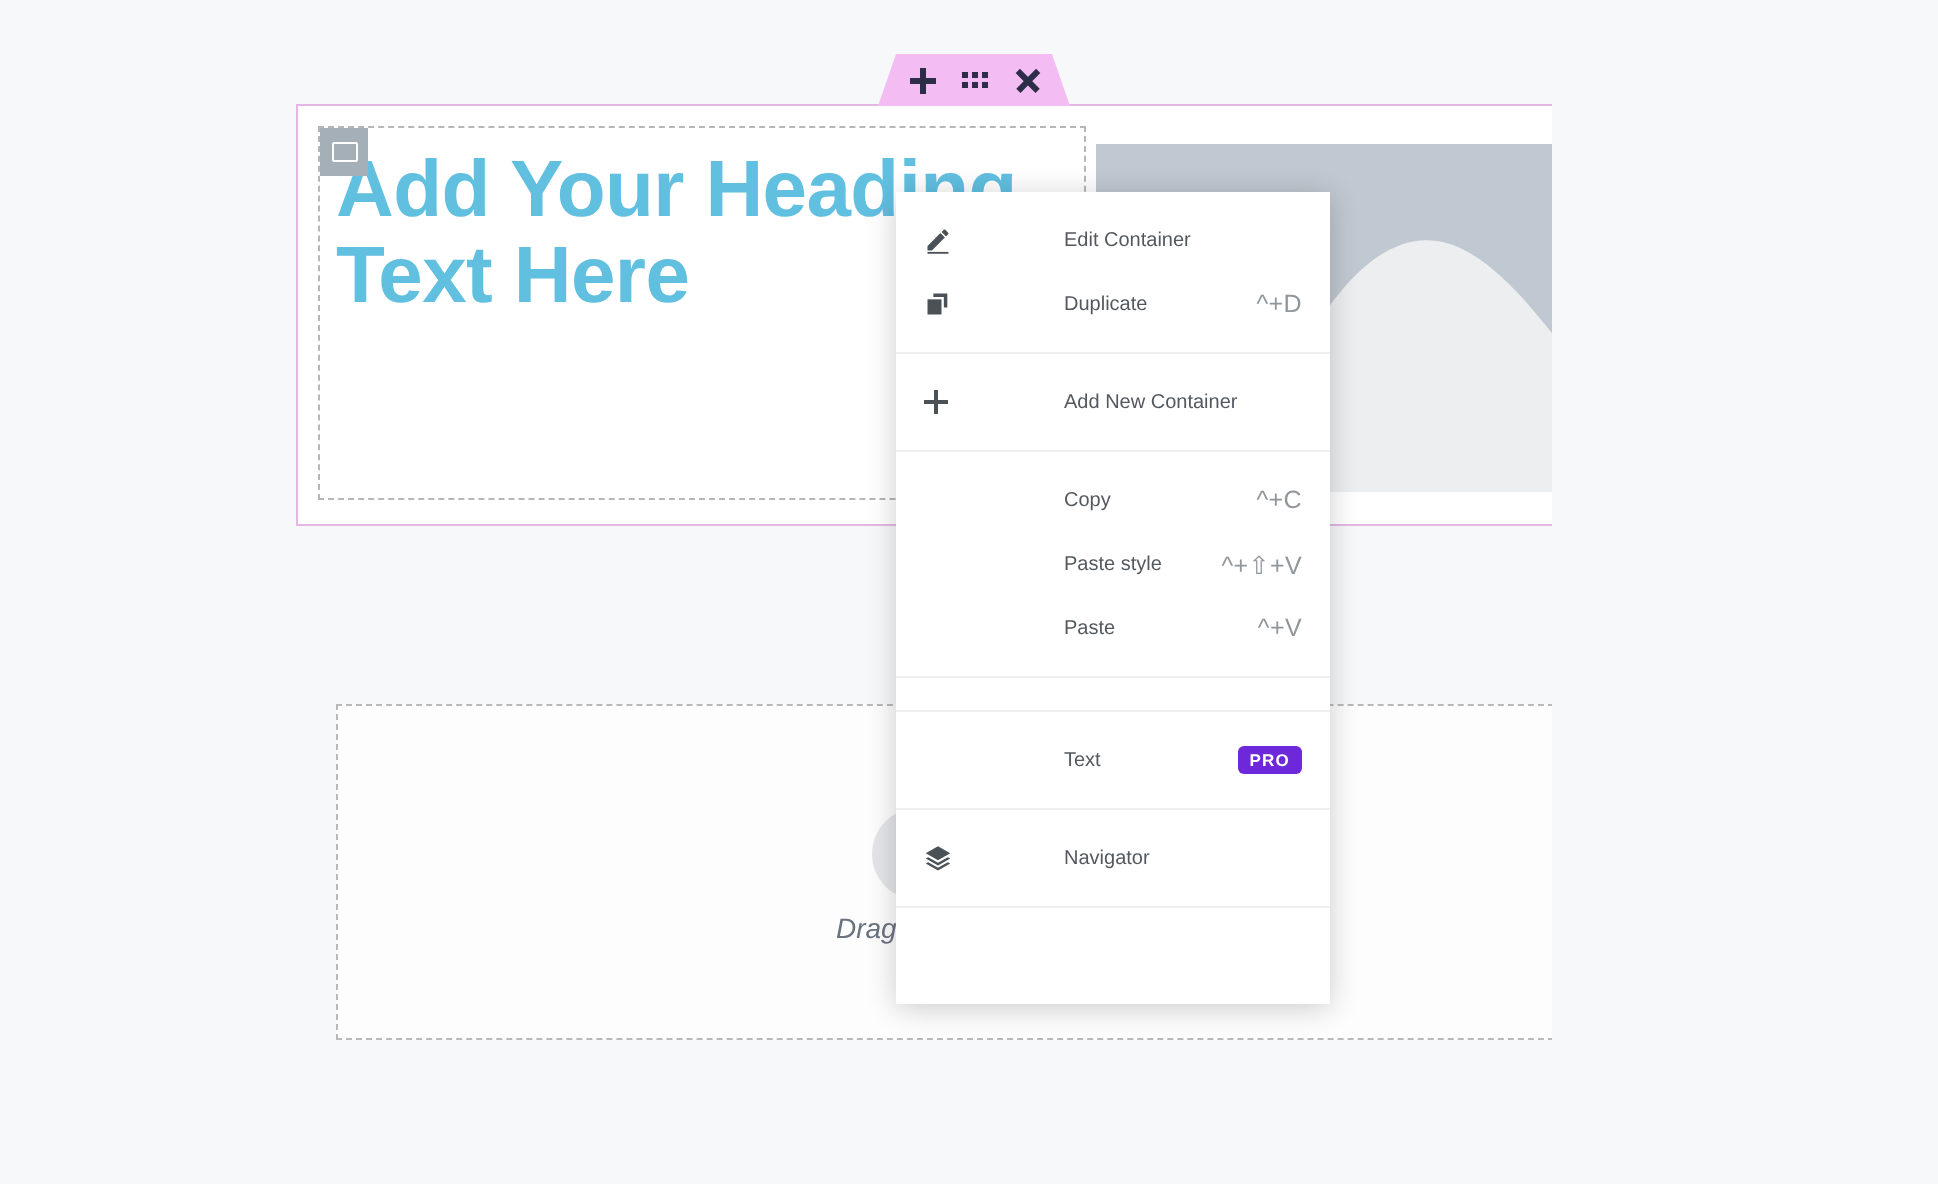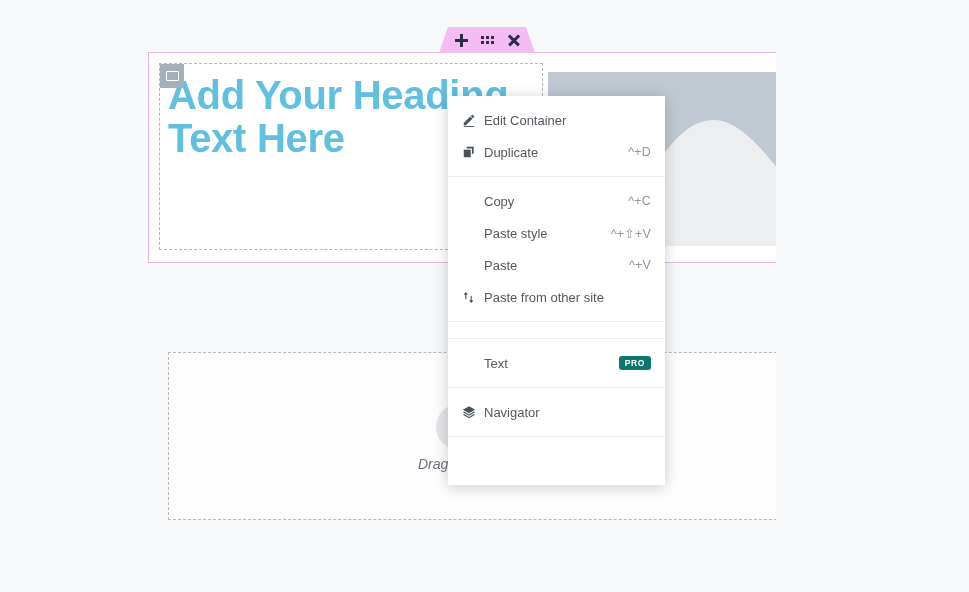--- a/index.html
+++ b/index.html
@@ -162,29 +162,29 @@
     padding: 0 14px 0 14px;
     cursor: default;
     white-space: nowrap;
   }
   .ctx-icon {
     width: 18px; min-width: 18px;
     display: flex; align-items: center; justify-content: flex-start;
     color: #4a5258;
     margin-right: 4px;
   }
-  .ctx-label { flex: 1; color: #53595f; font-size: 13px; }
+  .ctx-label { flex: 1; color: #53595f; font-size: 10px; margin-left: 48px; }
   .ctx-short {
     color: #8f969c;
     font-size: 12.5px;
     letter-spacing: 0.2px;
     margin-left: 10px;
   }
   .pro-badge {
-    background: #0f766e;
+    background: #6d28d9;
     color: #ffffff;
     font-size: 8.5px;
     font-weight: 700;
     letter-spacing: 0.6px;
     padding: 3px 6px 2px 6px;
     border-radius: 3px;
     line-height: 1;
   }
   .plus-mini { position: relative; width: 12px; height: 12px; display:block; }
   .plus-mini::before, .plus-mini::after { content:""; position:absolute; background:#4a5258; }
@@ -256,42 +256,41 @@
               <path d="M8 3h12v12h-3V6H8V3z" fill="#4a5258"></path>
               <path d="M3 8h12v13H3V8z" fill="#4a5258"></path>
             </svg>
           </span>
           <span class="ctx-label">Duplicate</span>
           <span class="ctx-short">^+D</span>
         </div>
       </div>
       <div class="ctx-group">
         <div class="ctx-item">
+          <span class="ctx-icon">
+            <span class="plus-mini"></span>
+          </span>
+          <span class="ctx-label">Add New Container</span>
+        </div>
+      </div>
+      <div class="ctx-group">
+        <div class="ctx-item">
           <span class="ctx-icon"></span>
           <span class="ctx-label">Copy</span>
           <span class="ctx-short">^+C</span>
         </div>
         <div class="ctx-item">
           <span class="ctx-icon"></span>
           <span class="ctx-label">Paste style</span>
           <span class="ctx-short">^+⇧+V</span>
         </div>
         <div class="ctx-item">
           <span class="ctx-icon"></span>
           <span class="ctx-label">Paste</span>
           <span class="ctx-short">^+V</span>
-        </div>
-        <div class="ctx-item">
-          <span class="ctx-icon">
-            <svg width="13" height="13" viewBox="0 0 24 24">
-              <path d="M7 2l4 5H8v8H6V7H3l4-5z" fill="#4a5258"></path>
-              <path d="M17 22l-4-5h3V9h2v8h3l-4 5z" fill="#4a5258"></path>
-            </svg>
-          </span>
-          <span class="ctx-label">Paste from other site</span>
         </div>
       </div>
       <div class="ctx-group">
       </div>
       <div class="ctx-group">
         <div class="ctx-item">
           <span class="ctx-icon"></span>
           <span class="ctx-label">Text</span>
           <span class="pro-badge">PRO</span>
         </div>

